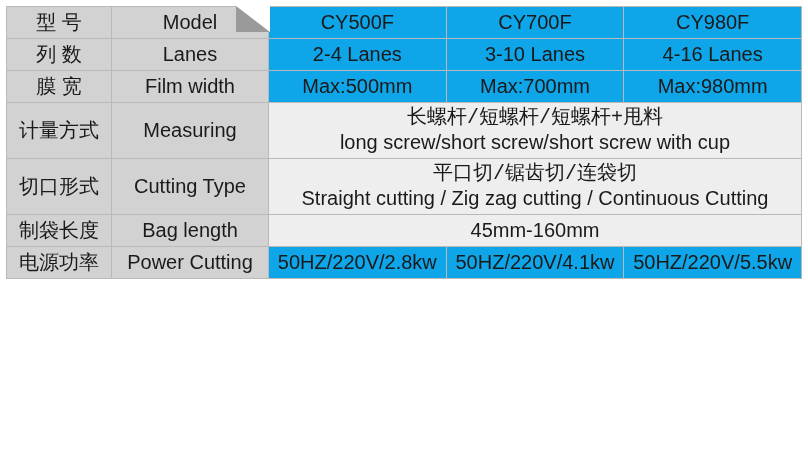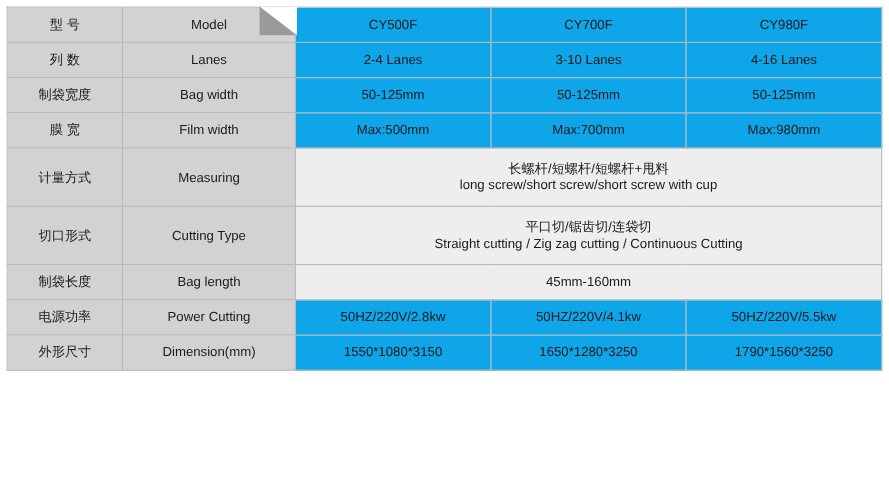--- a/index.html
+++ b/index.html
@@ -44,21 +44,21 @@
     border-collapse: collapse;
     width: 796px;
     margin: 6px 6px 0 6px;
     table-layout: fixed;
   }
   table.spec td {
     border: 1px solid #b9b9b9;
     padding: 0 6px;
     vertical-align: middle;
     text-align: center;
-    font-size: 12px;
+    font-size: 20px;
     line-height: 1.22;
   }
   
   td.lab-cn {
     width: 92px;
     background: #d2d2d2;
     font-size: 14px;
     letter-spacing: 0px;
     white-space: nowrap;
   }
@@ -74,21 +74,21 @@
   td.val {
     background: #0ea5e9;
   }
   td.val.wide {
     background: #eeeeee;
   }
   .two-line {
     display: block;
     padding: 3px 0;
   }
-  .two-line .l1 { display: block; }
+  .two-line .l1 { display: block; font-family: Liberation Mono, monospace; }
   .two-line .l2 { display: block; text-align: center; }
   .tall td { height: 52px; }
   .row-h td { height: 31px; }
   .spread {
     letter-spacing: 6px;
     padding-left: 6px;
   }
 </style>
 </head>
 <body>
@@ -107,27 +107,20 @@
       </tr>
 
       <tr class="row-h">
         <td class="lab-cn spread">列  数</td>
         <td class="lab-en">Lanes</td>
         <td class="val">2-4 Lanes</td>
         <td class="val">3-10 Lanes</td>
         <td class="val">4-16 Lanes</td>
       </tr>
 
-      <tr class="row-h">
-        <td class="lab-cn">制袋宽度</td>
-        <td class="lab-en">Bag width</td>
-        <td class="val">50-125mm</td>
-        <td class="val">50-125mm</td>
-        <td class="val">50-125mm</td>
-      </tr>
 
       <tr class="row-h">
         <td class="lab-cn spread">膜  宽</td>
         <td class="lab-en">Film width</td>
         <td class="val">Max:500mm</td>
         <td class="val">Max:700mm</td>
         <td class="val">Max:980mm</td>
       </tr>
 
 
@@ -161,23 +154,16 @@
       </tr>
 
       <tr class="row-h">
         <td class="lab-cn">电源功率</td>
         <td class="lab-en">Power Cutting</td>
         <td class="val">50HZ/220V/2.8kw</td>
         <td class="val">50HZ/220V/4.1kw</td>
         <td class="val">50HZ/220V/5.5kw</td>
       </tr>
 
-      <tr class="row-h">
-        <td class="lab-cn">外形尺寸</td>
-        <td class="lab-en">Dimension(mm)</td>
-        <td class="val">1550*1080*3150</td>
-        <td class="val">1650*1280*3250</td>
-        <td class="val">1790*1560*3250</td>
-      </tr>
 
     </tbody>
   </table>
 </div>
 
 </body></html>

